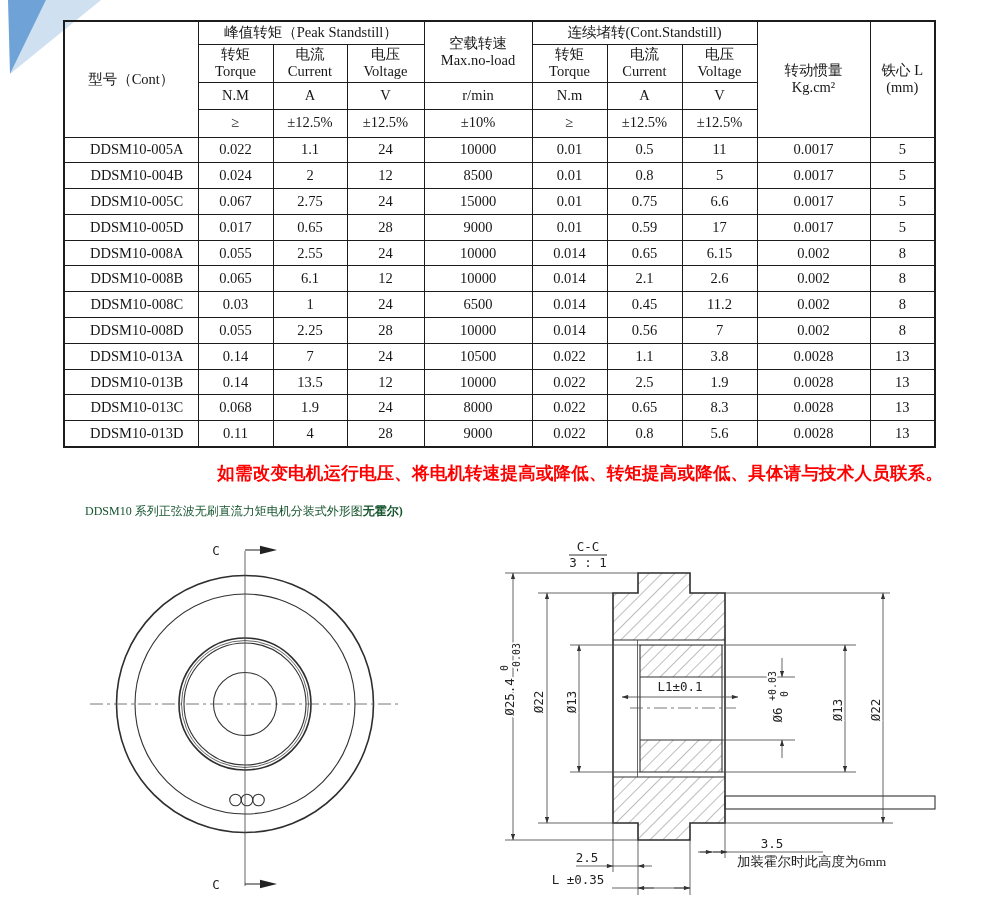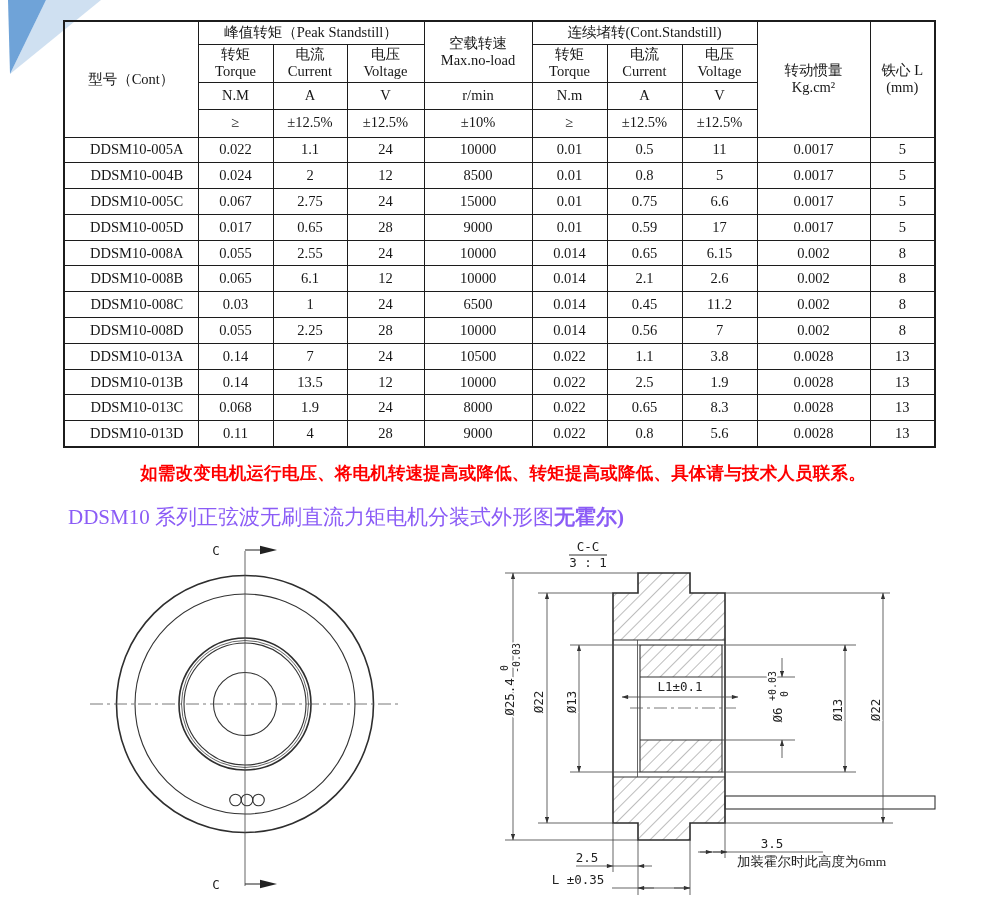--- a/index.html
+++ b/index.html
@@ -12,24 +12,24 @@
   .spec th, .spec td { border:1.5px solid #1c1c1c; text-align:center; vertical-align:middle;
                font-weight:normal; padding:0; font-size:14.5px; color:#161616; line-height:1.18; }
   .spec thead tr.h1 { height:23px; }
   .spec thead tr.h2 { height:38px; }
   .spec thead tr.h3 { height:27px; }
   .spec thead tr.h4 { height:28px; }
   .spec tbody tr { height:25.8px; }
   .pre { white-space:pre-line; }
   .type-cell { text-align:left; padding-left:11px !important; }
 
-  .red-warning { position:absolute; left:63px; top:461px; width:880px; text-align:center;
+  .red-warning { position:absolute; left:63px; top:461px; width:880px; text-align:right;
                  color:#fe0000; font-weight:bold; font-size:17.5px;
                  font-family:"Liberation Sans","DejaVu Sans",sans-serif; letter-spacing:0.2px; }
-  .title-line { position:absolute; left:68px; top:503px; font-size:21px; color:#8b5cf6; }
+  .title-line { position:absolute; left:85px; top:503px; font-size:12px; color:#14532d; }
   .title-line b { font-weight:bold; }
 
   .drawing { position:absolute; left:0; top:535px; }
   .drawing text { font-family:"DejaVu Sans Mono","Liberation Mono",monospace;
                   font-size:12.5px; fill:#222; }
   .drawing .halo { paint-order:stroke; stroke:#ffffff; stroke-width:3.5px; }
   .drawing .tol { font-size:10px; }
   .drawing .cn-note { font-family:"Liberation Serif","DejaVu Serif",serif; font-size:13.5px; }
   .thin  { stroke:#4a4a4a; stroke-width:0.85; fill:none; }
   .med   { stroke:#333; stroke-width:1.1; fill:none; }

